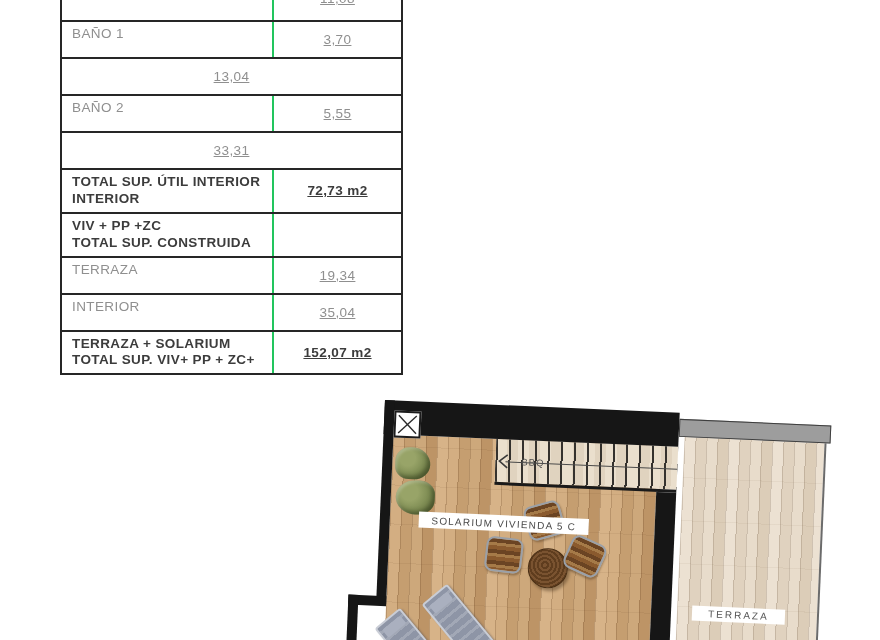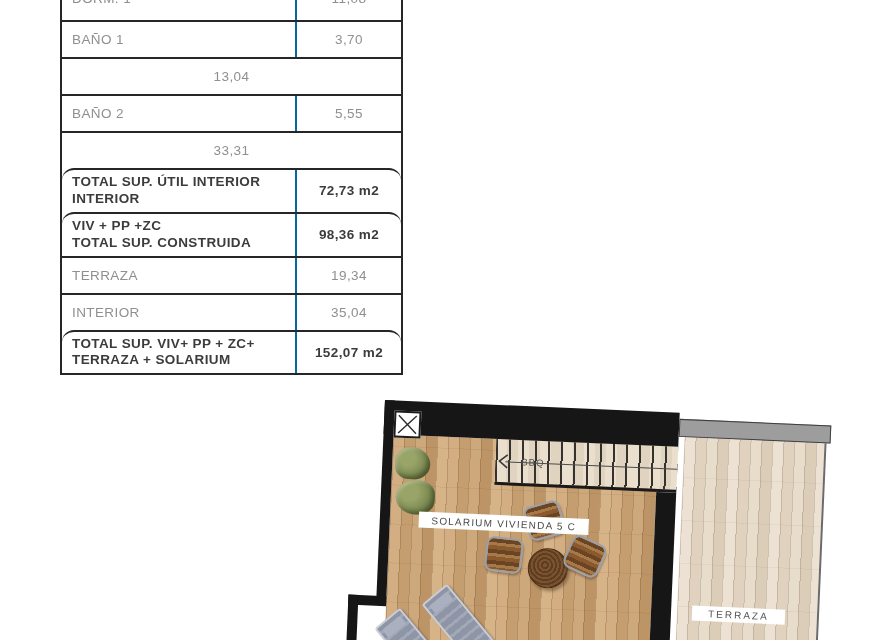--- a/index.html
+++ b/index.html
@@ -9,31 +9,31 @@
   }
 
   
   .areas-table{
     position:absolute;left:60px;top:-25px;width:343px;
     border:2px solid #262626;box-sizing:border-box;background:#fff;
   }
   .t-row{display:flex;align-items:stretch;border-top:2px solid #262626;box-sizing:border-box;}
   .t-row:first-child{border-top:none;}
   .t-label{
-    width:235px;box-sizing:border-box;border-right:2px solid #0369a1;
-    display:flex;flex-direction:column;justify-content:center;
+    width:212px;box-sizing:border-box;border-right:2px solid #22c55e;
+    display:flex;flex-direction:column;justify-content:flex-start;
     padding:4px 6px 4px 10px;color:#8f8f8f;font-size:13.5px;letter-spacing:.4px;
   }
   .t-val{
     flex:1;display:flex;align-items:center;justify-content:center;
-    color:#8f8f8f;font-size:13.5px;letter-spacing:.4px;text-align:center;
+    color:#8f8f8f;font-size:13.5px;letter-spacing:.4px;text-align:center;text-decoration:underline;
   }
   .t-row{min-height:37px;}
   .t-row.clipped{min-height:43px;}
-  .t-row.total{min-height:41px;border-radius:12px;}
+  .t-row.total{min-height:41px;}
   .t-row.total .t-label, .t-row.total .t-val{color:#3c3c3c;font-weight:700;}
   .t-row.total .t-label{line-height:1.25;}
 
   
   .plan{
     position:absolute;left:385px;top:400px;width:450px;height:290px;
     transform:rotate(2.5deg);transform-origin:0 0;
   }
   .plan *{box-sizing:border-box;}
 
@@ -159,38 +159,37 @@
         <span>TOTAL SUP. ÚTIL INTERIOR</span>
         <span>INTERIOR</span>
       </div>
       <div class="t-val">72,73 m2</div>
     </div>
     <div class="t-row total">
       <div class="t-label">
         <span>VIV + PP +ZC</span>
         <span>TOTAL SUP. CONSTRUIDA</span>
       </div>
-      <div class="t-val">98,36 m2</div>
     </div>
     <div class="t-row">
       <div class="t-label">
         <span>TERRAZA</span>
       </div>
       <div class="t-val">19,34</div>
     </div>
     <div class="t-row">
       <div class="t-label">
         <span>INTERIOR</span>
       </div>
       <div class="t-val">35,04</div>
     </div>
     <div class="t-row total">
       <div class="t-label">
+        <span>TERRAZA + SOLARIUM</span>
         <span>TOTAL SUP. VIV+ PP + ZC+</span>
-        <span>TERRAZA + SOLARIUM</span>
       </div>
       <div class="t-val">152,07 m2</div>
     </div>
   </div>
 
 <div class="plan">
 
   <div class="floor-solarium"></div>
   <div class="floor-terraza"></div>
 

